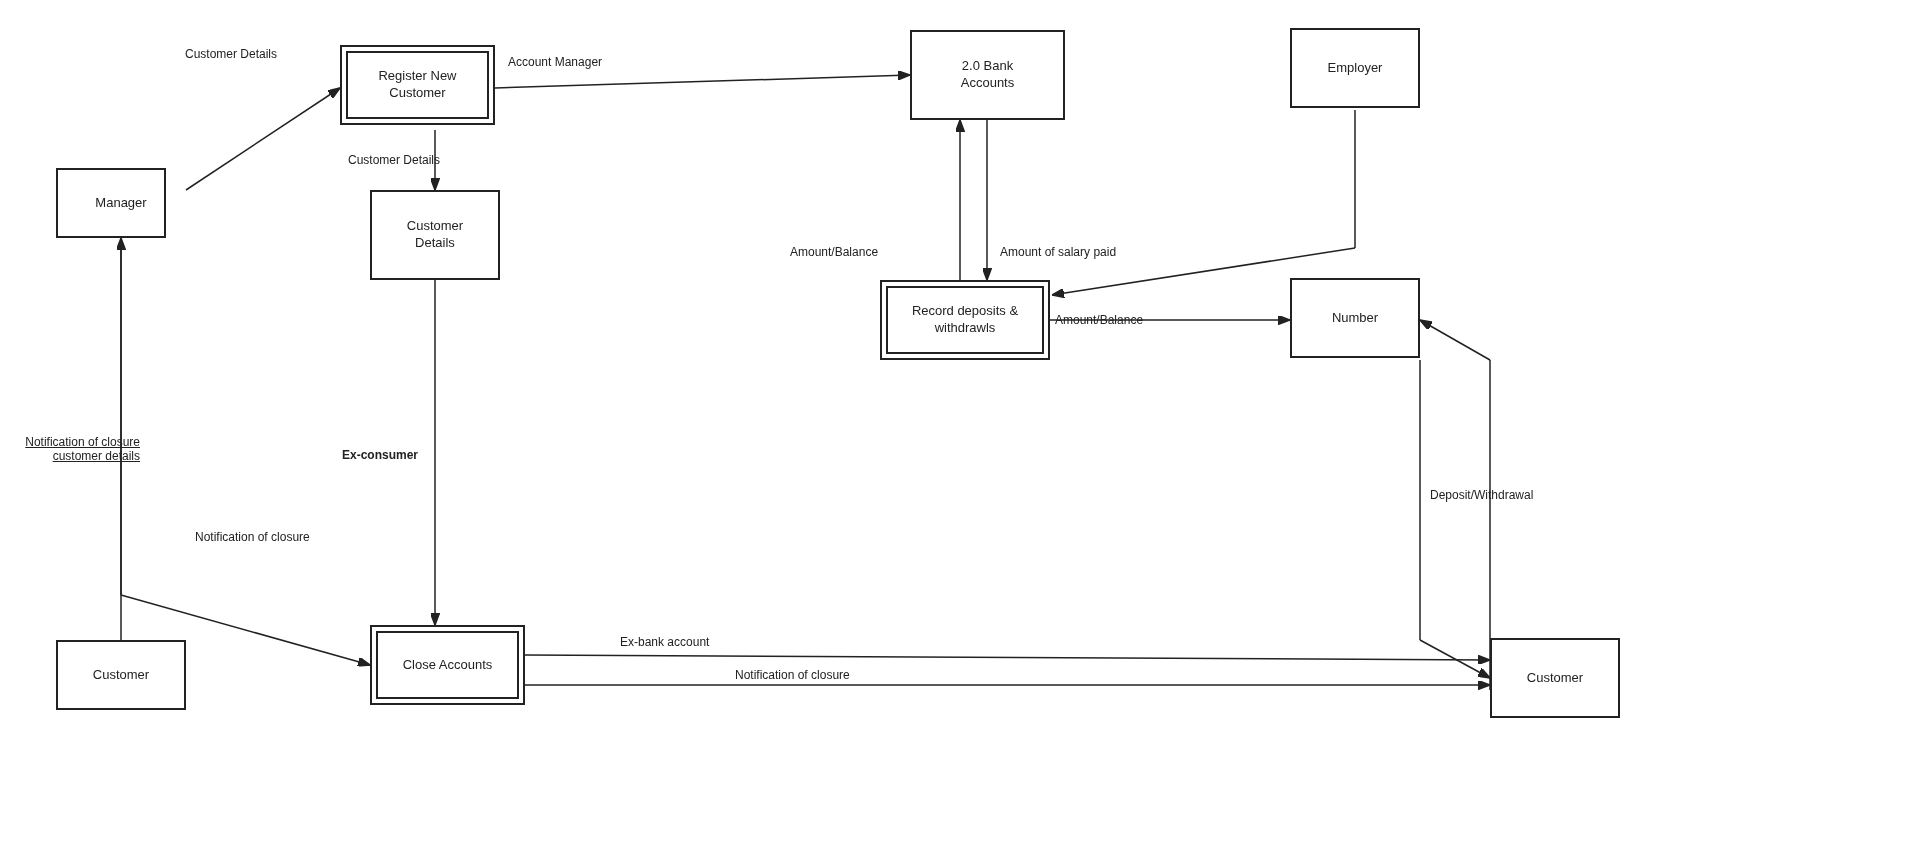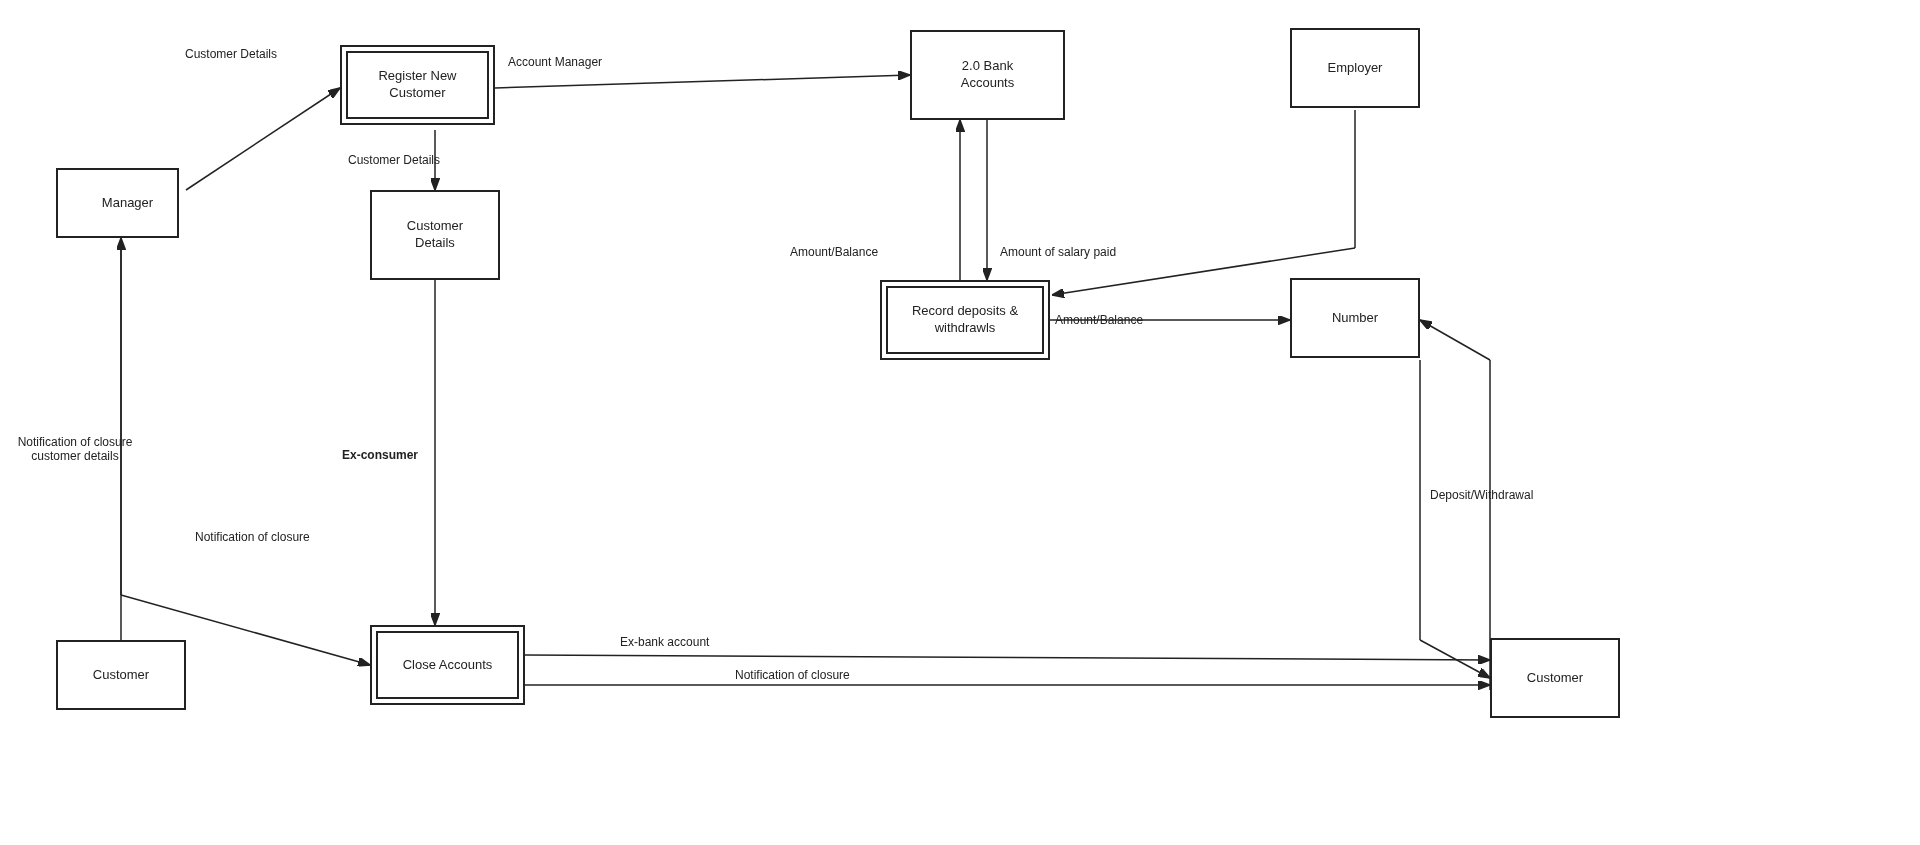--- a/index.html
+++ b/index.html
@@ -100,21 +100,21 @@
     <line x1="525" y1="655" x2="1490" y2="660" marker-end="url(#arrowhead)"></line>
 
     <line x1="525" y1="685" x2="1490" y2="685" marker-end="url(#arrowhead)"></line>
 
     <line x1="1490" y1="690" x2="1490" y2="360"></line>
     <line x1="1490" y1="360" x2="1420" y2="320" marker-end="url(#arrowhead)"></line>
 
     <line x1="960" y1="280" x2="960" y2="120" marker-end="url(#arrowhead)"></line>
   </svg>
 
-  <div class="box" style="left:56px; top:168px; width:123px; height:70px;padding-left:28px;">
+  <div class="box" style="left:56px; top:168px; width:110px; height:70px;padding-left:28px;">
     <span>Manager</span>
   </div>
 
   <div class="box" style="left:56px; top:640px; width:130px; height:70px;">
     <span>Customer</span>
   </div>
 
   <div class="box double-border" style="left:340px; top:45px; width:155px; height:80px;">
     <span>Register New<br>Customer</span>
   </div>
@@ -150,21 +150,21 @@
   <div class="label" style="left:185px; top:47px;">Customer Details</div>
 
   <div class="label" style="left:508px; top:55px;">Account Manager</div>
 
   <div class="label" style="left:348px; top:153px;">Customer Details</div>
 
   <div class="label" style="left:342px; top:448px;font-weight:bold;">Ex-consumer</div>
 
   <div class="label" style="left:195px; top:530px;">Notification of closure</div>
 
-  <div class="label" style="left:10px; top:435px; white-space:normal; width:130px; text-align:center;">Notification of closure customer details</div>
+  <div class="label" style="left:10px; top:435px; white-space:normal; width:130px; text-align:right;text-decoration:underline;">Notification of closure customer details</div>
 
   <div class="label" style="left:790px; top:245px;">Amount/Balance</div>
 
   <div class="label" style="left:1000px; top:245px;">Amount of salary paid</div>
 
   <div class="label" style="left:1055px; top:313px;">Amount/Balance</div>
 
   <div class="label" style="left:620px; top:635px;">Ex-bank account</div>
 
   <div class="label" style="left:735px; top:668px;">Notification of closure</div>

